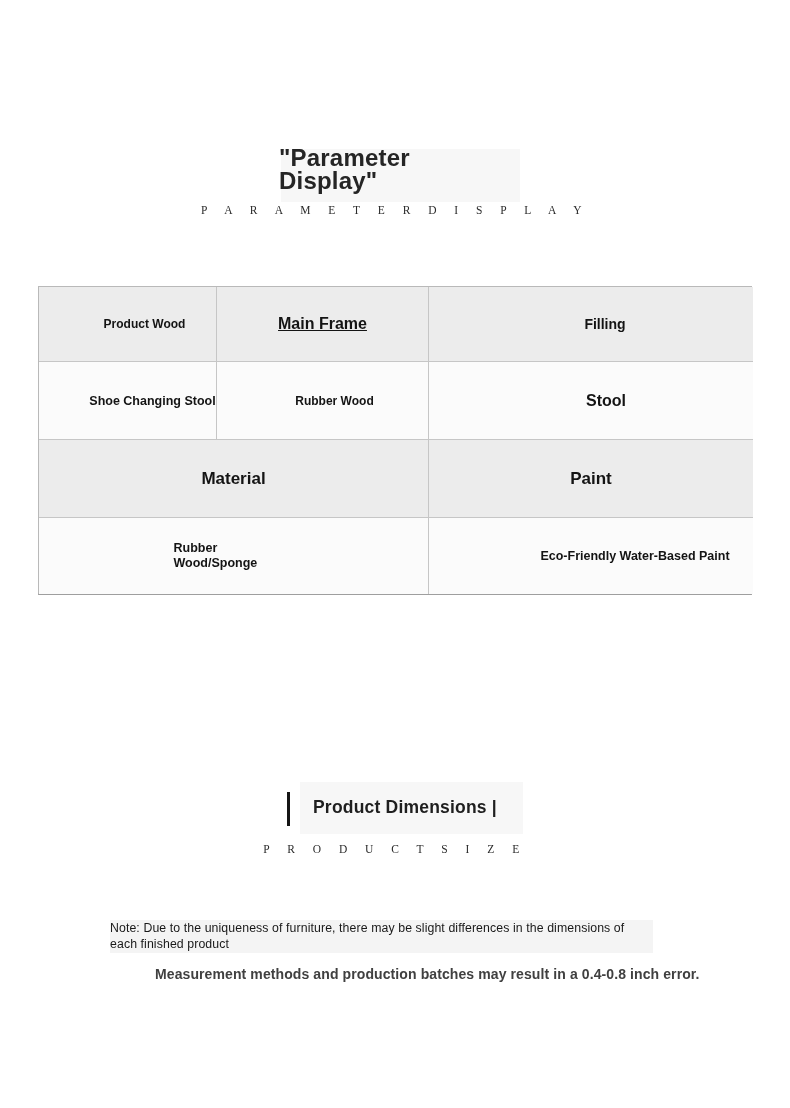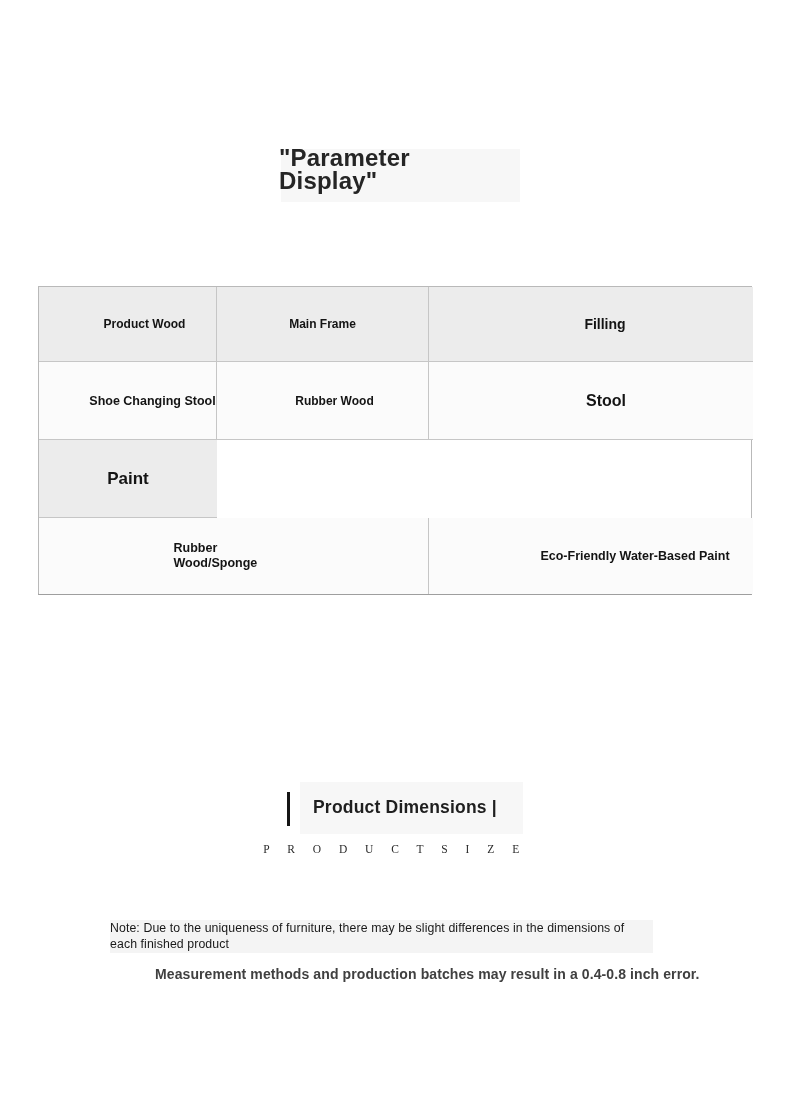--- a/index.html
+++ b/index.html
@@ -54,21 +54,21 @@
     border-right:1px solid var(--border);
     border-bottom:1px solid var(--border);
     color:#141414;text-align:center;
   }
   .cell.last-col{border-right:none;}
   .cell.last-row{border-bottom:none;}
   .cell.hdr{background:var(--hdr-bg);}
   .cell.val{background:var(--cell-bg);}
   .cell.span2{grid-column:1 / 3;}
   .fs-s{font-size:12px;font-weight:700;}
-  .fs-m{font-size:12px;font-weight:700;}
+  .fs-m{font-size:16px;font-weight:700;text-decoration:underline;}
   .fs-l{font-size:17px;font-weight:700;}
   .c-product-name{padding-left:34px;font-size:12px;font-weight:700;}
   .c-shoe{padding-left:50px;font-size:12.5px;font-weight:700;}
   .c-rubberwood{padding-left:24px;}
   .c-filling{padding-left:28px;font-size:14px;font-weight:700;}
   .c-sponge{padding-left:30px;font-size:16px;font-weight:700;}
   .c-eco{padding-left:88px;font-size:12.5px;font-weight:700;}
   .c-matvalue{font-size:12.5px;font-weight:700;}
   .c-matvalue .wrapblock{
     width:92px;text-align:left;line-height:15.5px;margin-left:-28px;
@@ -104,31 +104,33 @@
     white-space:nowrap;letter-spacing:0.1px;
   }
 </style>
 </head>
 <body>
 
 <div class="page">
 
   <div class="deco-block-1"></div>
   <h1 class="title-1">"Parameter Display"</h1>
+  <div class="subtitle-serif subtitle-1">P A R A M E T E R   D I S P L A Y</div>
 
   <div class="param-table">
 
     <div class="cell hdr c-product-name">Product Wood</div>
     <div class="cell hdr fs-m">Main Frame</div>
     <div class="cell hdr last-col c-filling">Filling</div>
 
     <div class="cell val c-shoe">Shoe Changing Stool</div>
     <div class="cell val fs-s c-rubberwood">Rubber Wood</div>
     <div class="cell val last-col c-sponge">Stool</div>
 
+    <div class="cell hdr span2 fs-l">Material</div>
     <div class="cell hdr last-col fs-l">Paint</div>
 
     <div class="cell val span2 last-row c-matvalue">
       <div class="wrapblock">Rubber Wood/Sponge</div>
     </div>
     <div class="cell val last-col last-row c-eco">Eco-Friendly Water-Based Paint</div>
   </div>
 
   <div class="deco-block-2"></div>
   <div class="vbar"></div>

